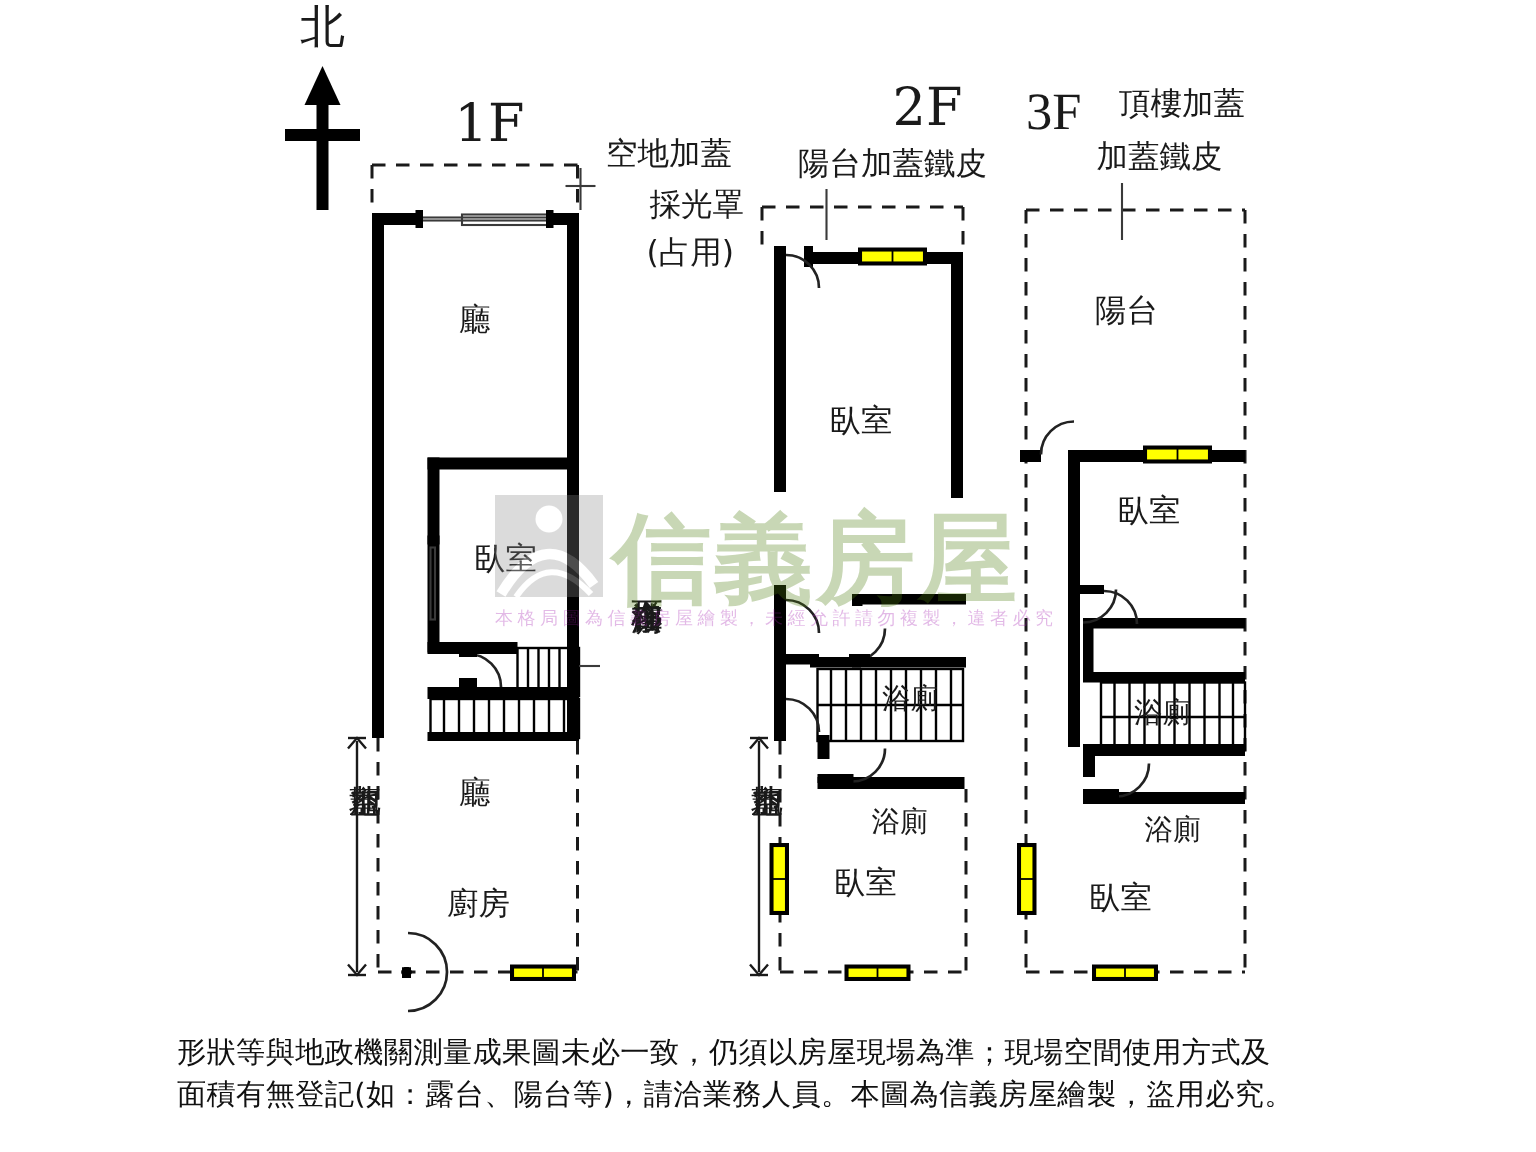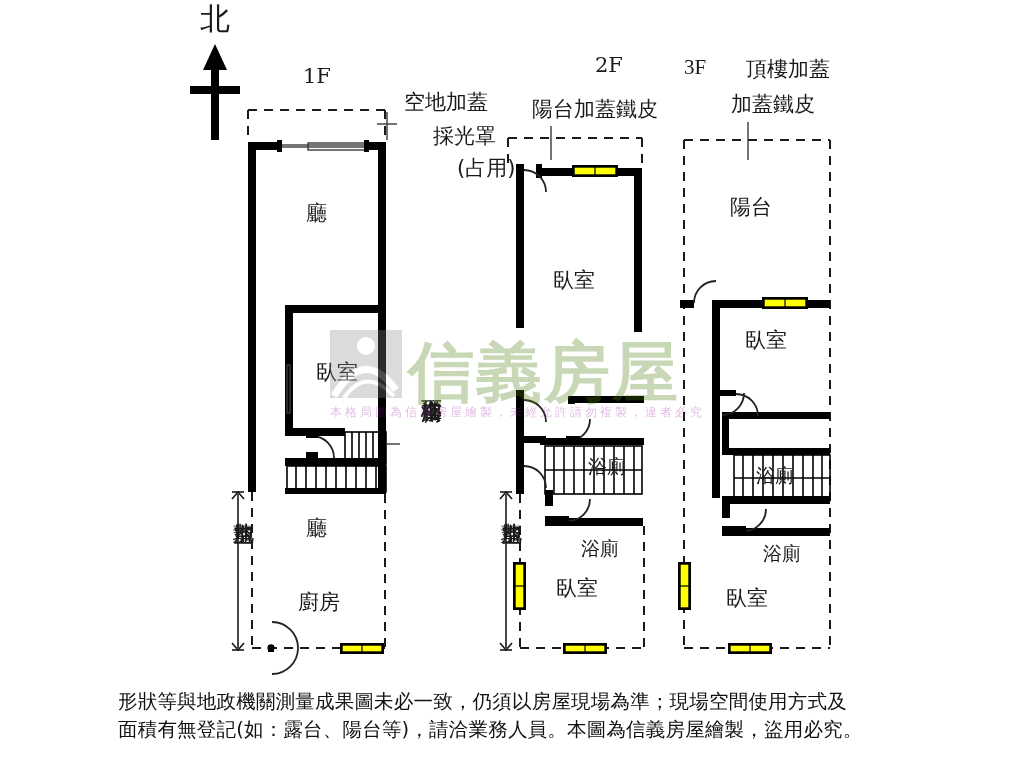--- a/index.html
+++ b/index.html
@@ -4,21 +4,21 @@
 <style>
   html,body{margin:0;padding:0;}
   body{
     width:1024px;height:768px;background:#ffffff;
     font-family:"DejaVu Sans","Liberation Sans",sans-serif;
     position:relative;overflow:hidden;
   }
   #stage{position:absolute;left:0;top:0;width:1024px;height:768px;}
   .lbl{position:absolute;color:#1a1a1a;white-space:nowrap;line-height:1;}
   .vlbl{position:absolute;color:#1a1a1a;writing-mode:vertical-rl;text-orientation:upright;line-height:1.02;}
-  .floor-num{font-family:"DejaVu Serif","Liberation Serif",serif;font-size:21px;}
+  .floor-num{font-family:"DejaVu Serif","Liberation Serif",serif;font-size:35px;}
   .note{font-size:21px;padding-left:24px;}
   .room{font-size:21px;}
   .room-sm{font-size:16px;margin-top:44px;}
   svg{position:absolute;left:0;top:0;}
   .wall{fill:#000000;}
   .dash{stroke:#1a1a1a;stroke-width:2;fill:none;stroke-dasharray:9 7;}
   .thin{stroke:#3a3a3a;stroke-width:1.4;fill:none;}
   .door{stroke:#222;stroke-width:1.8;fill:none;}
   .dimline{stroke:#1a1a1a;stroke-width:1.6;fill:none;}
   .stair{stroke:#000;stroke-width:1.6;fill:none;}
@@ -246,21 +246,21 @@
     </g>
     <rect class="wall" x="712" y="490" width="8" height="8"></rect>
   </svg>
 
   <div class="lbl floor-num" style="left:303px;top:66px;">1F</div>
   <div class="lbl floor-num" style="left:595px;top:55px;">2F</div>
   <div class="lbl floor-num" style="left:684px;top:57px;font-family:Liberation Serif, serif;">3F</div>
 
   <div class="lbl note" style="left:380px;top:92px;">空地加蓋</div>
   <div class="lbl note" style="left:409px;top:126px;">採光罩</div>
-  <div class="lbl note" style="left:433px;top:158px;">(占用)</div>
+  <div class="lbl note" style="left:407px;top:158px;">(占用)</div>
 
   <div class="lbl note" style="left:508px;top:99px;">陽台加蓋鐵皮</div>
 
   <div class="lbl note" style="left:722px;top:59px;">頂樓加蓋</div>
   <div class="lbl note" style="left:707px;top:94px;">加蓋鐵皮</div>
 
   <div class="vlbl note" style="left:396px;top:384px;font-size:21px;">浴廁在樓梯下</div>
 
   <div class="vlbl note" style="left:208px;top:506px;font-size:21px;">空地加蓋</div>
   <div class="vlbl note" style="left:476px;top:506px;font-size:21px;">空地加蓋</div>

